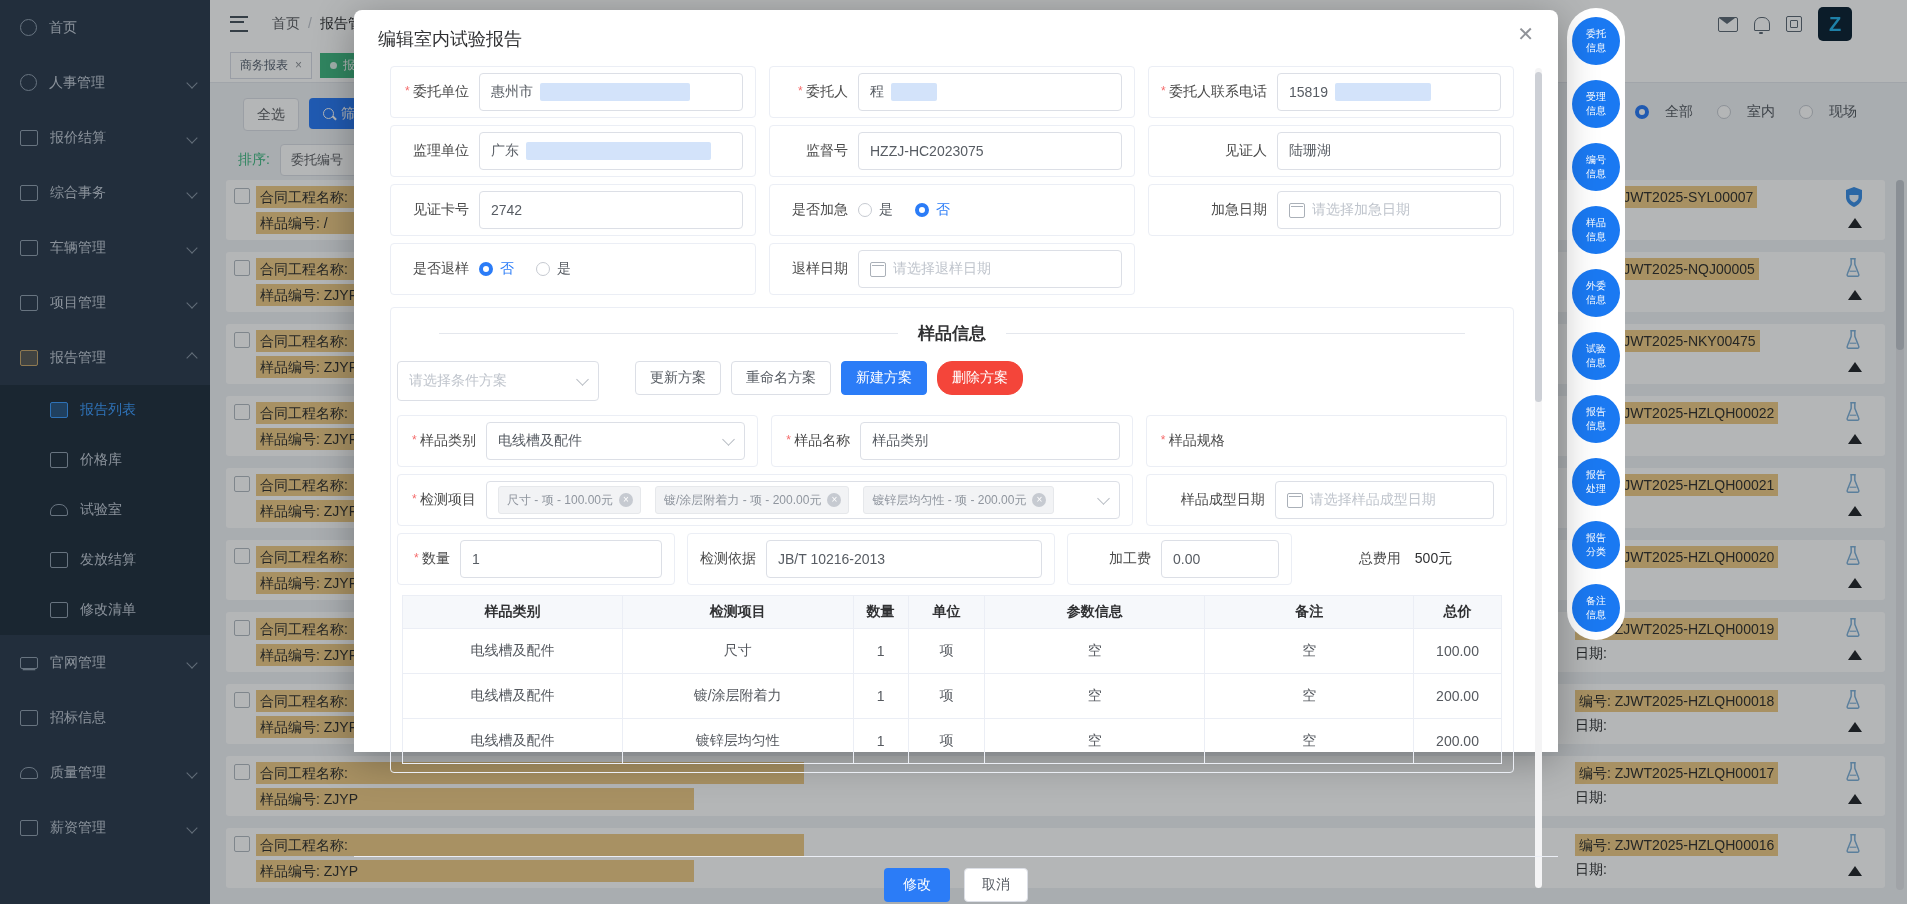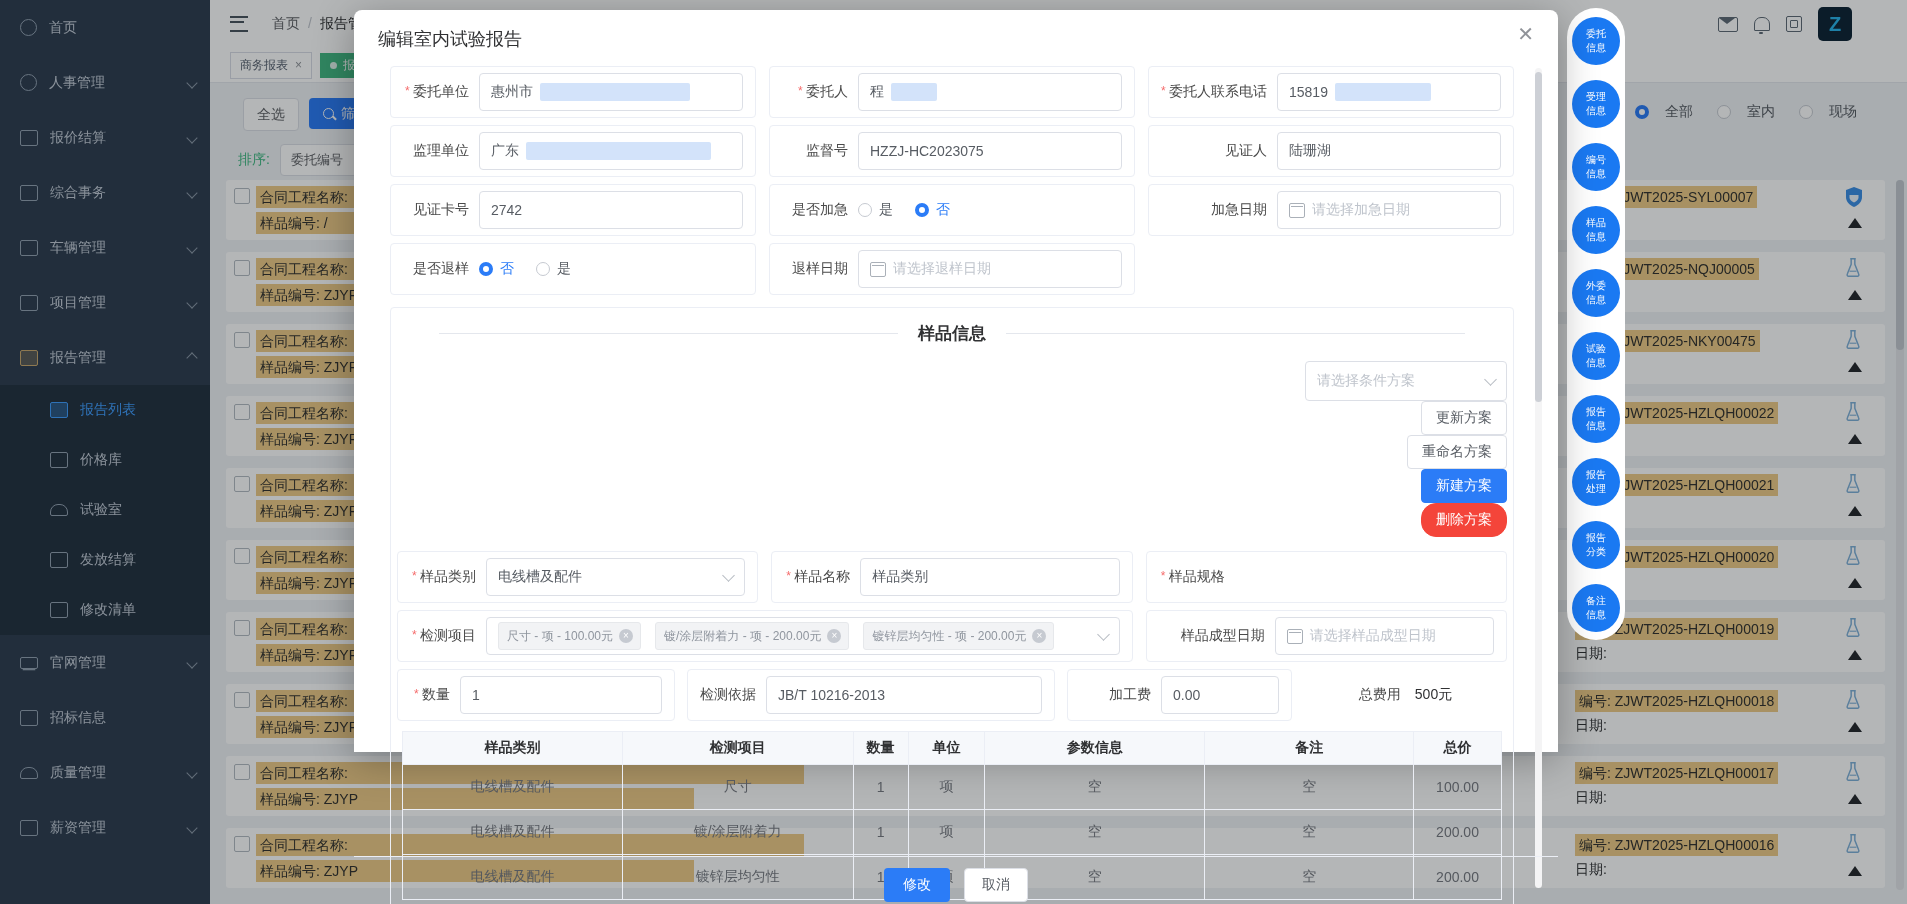--- a/index.html
+++ b/index.html
@@ -89,24 +89,24 @@
   .cal{width:14px;height:13px;border:1.4px solid #aab0b8;border-radius:2px;position:relative;flex:0 0 auto;}
   .cal::before{content:"";position:absolute;left:1px;right:1px;top:2.5px;height:1.4px;background:#aab0b8;}
   .chev{margin-left:auto;width:8px;height:8px;border-right:1.4px solid #b6bbc2;border-bottom:1.4px solid #b6bbc2;transform:rotate(45deg);flex:0 0 auto;margin-top:-4px;}
   .rlab{font-size:14px;color:#575c63;margin:0 22px 0 7px;}
   .rlab.on{color:#2b7cf7;}
   
   .sbox{border:1px solid #ebeef5;border-radius:4px;margin-top:12px;padding:14px 6px 8px;box-sizing:border-box;}
   .sdivider{display:flex;align-items:center;margin:0 42px 16px;gap:20px;}
   .sdivider .ln{flex:1;height:1px;background:#e4e7ed;}
   .sdivider .tt{font-size:17px;font-weight:bold;color:#303133;}
-  .scheme{display:flex;align-items:flex-end;margin:0 0 14px 0;flex-direction:column;}
+  .scheme{display:flex;align-items:flex-start;margin:0 0 14px 0;}
   .scheme .sel{width:178px;height:38px;border:1px solid #dcdfe6;border-radius:4px;display:flex;align-items:center;padding:0 11px;color:#bfc4cc;font-size:14px;}
   .sch-btn{height:34px;padding:0 14px;border:1px solid #dcdfe6;border-radius:4px;background:#fff;color:#575c63;font-size:14px;margin-left:10px;cursor:pointer;font-family:inherit;}
-  .sch-btn.first{margin-left:52px;}
+  .sch-btn.first{margin-left:36px;}
   .sch-btn.blue{background:#2b7cf7;border-color:#2b7cf7;color:#fff;}
   .sch-btn.red{background:#f4453a;border-color:#f4453a;color:#fff;border-radius:15px;}
   .span2{grid-column:1/3;}
   .tag{background:#f2f3f5;border:1px solid #e6e8eb;color:#8f959e;font-size:12px;height:26px;display:inline-flex;align-items:center;padding:0 7px 0 8px;border-radius:3px;margin-right:7px;gap:6px;white-space:nowrap;flex:0 0 auto;}
   .tagx{width:14px;height:14px;border-radius:50%;background:#c6cad1;color:#fff;font-size:10px;line-height:14px;text-align:center;cursor:pointer;}
   .qrow{display:flex;margin-bottom:10px;gap:12px;}
   .q1{flex:0 0 278px;} .q2{flex:0 0 368px;} .q3{flex:0 0 225px;padding-left:35px;}
   .q1 .lab{flex-basis:46px;} .q2 .lab{flex-basis:62px;text-align:right;} .q3 .lab{flex-basis:48px;}
   .qfee{flex:1;display:flex;align-items:center;justify-content:center;gap:14px;font-size:14px;}
   .qfee .fl{color:#4a4a4a;} .qfee .fv{color:#303133;}

